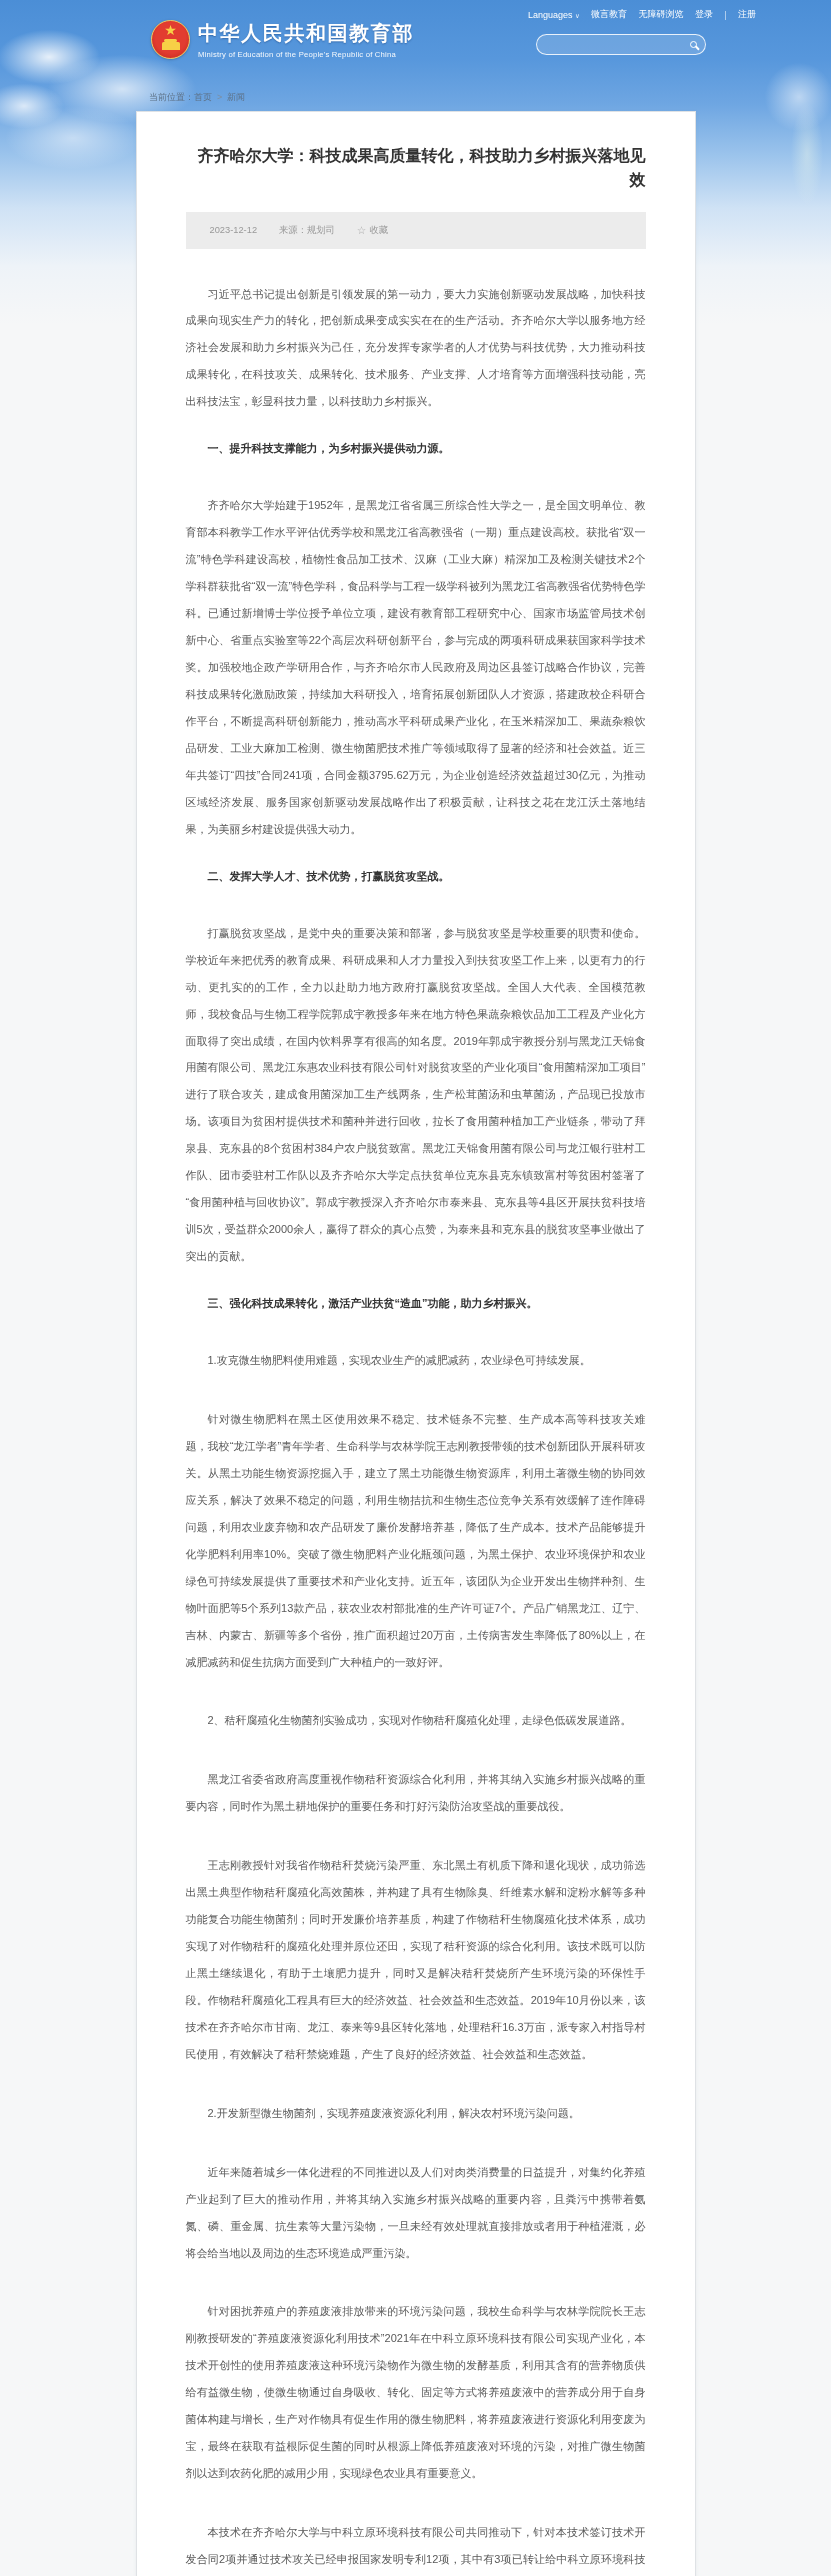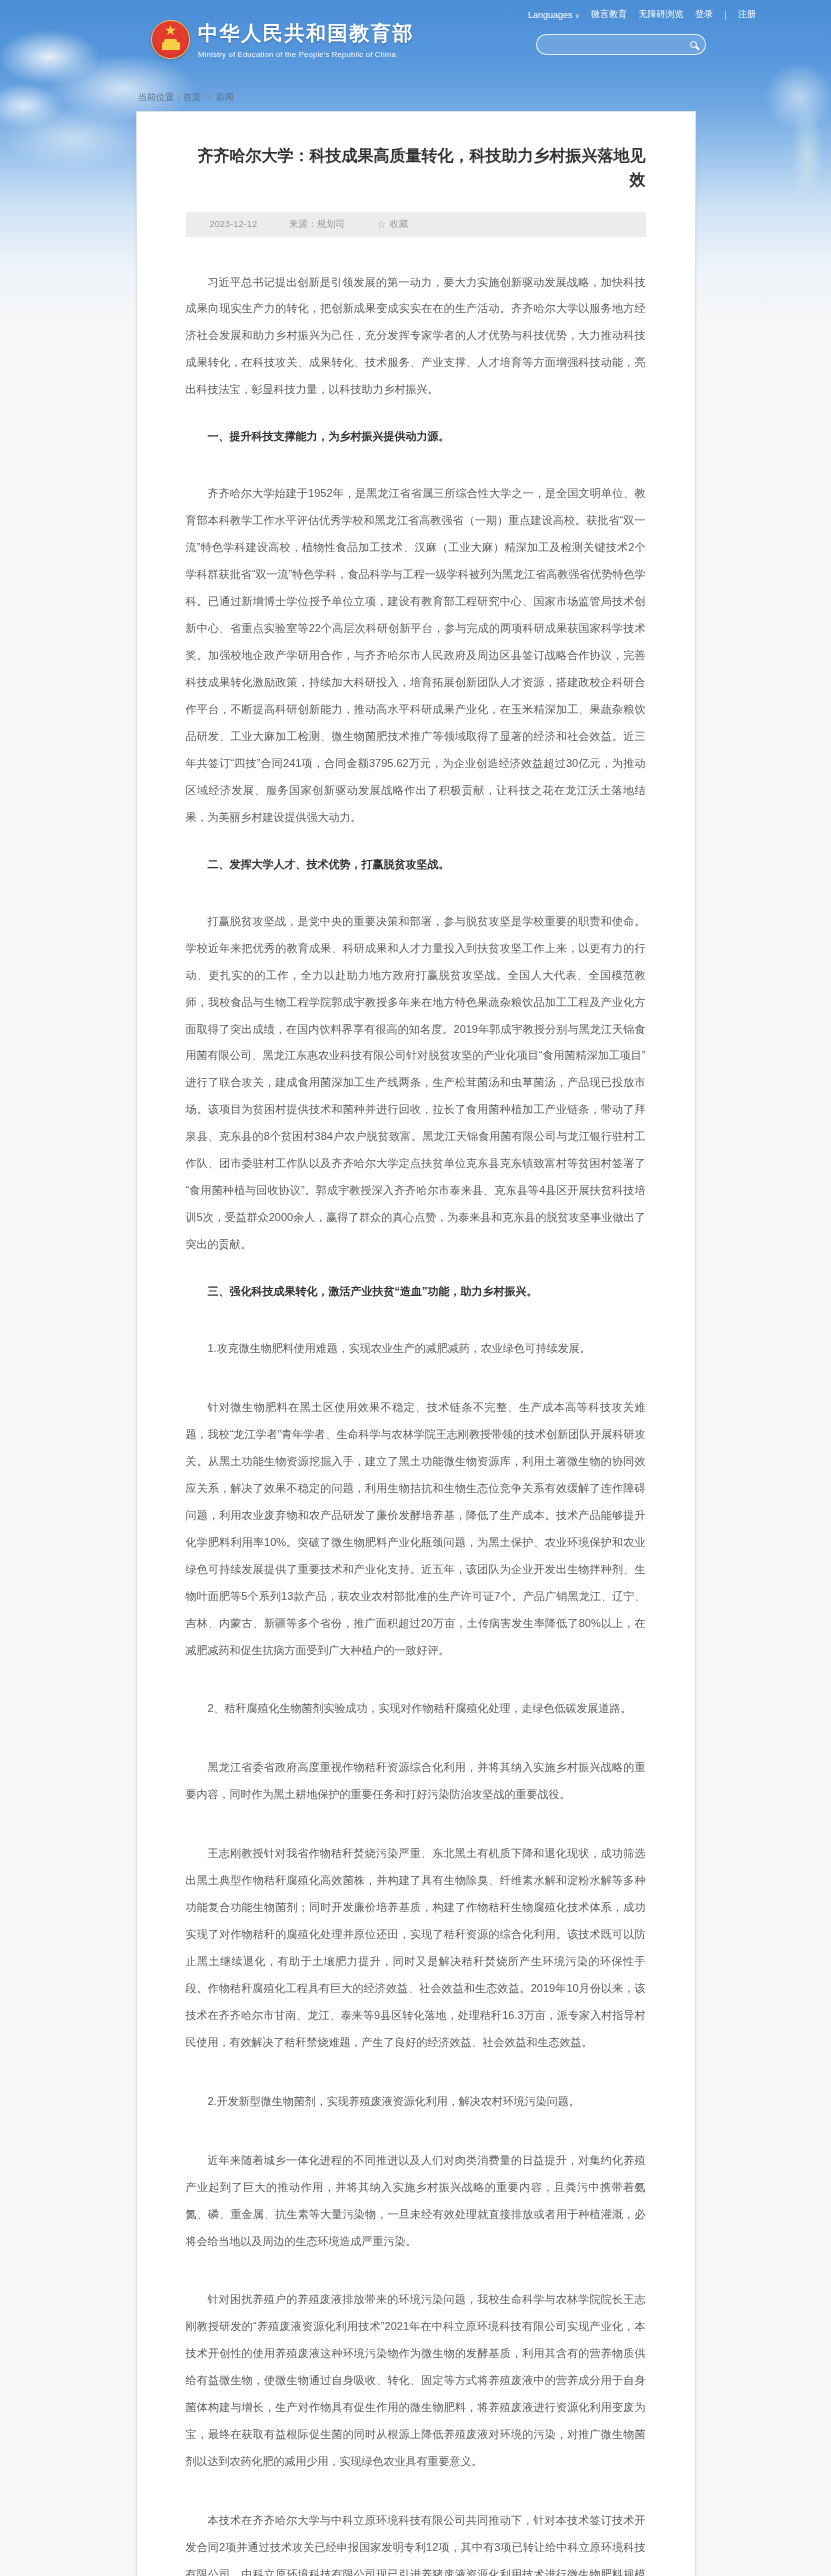--- a/index.html
+++ b/index.html
@@ -57,37 +57,37 @@
     background:rgba(255,255,255,.15); display:flex; align-items:center; justify-content:flex-end;
   }
   .searchbox input {
     flex:1; height:100%; background:transparent; border:none; outline:none;
     padding:0 6.5px 0 11.4px; color:#fff; font-size:9.7px;
   }
   .mag { width:7.3px; height:7.3px; border:1.6px solid #fff; border-radius:50%; position:relative; margin-right:8px; flex:0 0 auto; cursor:pointer; }
   .mag::after { content:""; position:absolute; width:4.9px; height:1.6px; background:#fff;
     transform:rotate(45deg); right:-4px; bottom:-1.6px; border-radius:0.8px; }
 
-  .breadcrumb { position:absolute; top:91px; left:138px; font-size:9px; color:#5d7288; }
+  .breadcrumb { position:absolute; top:91px; left:149px; font-size:9px; color:#5d7288; }
   .breadcrumb a { color:#5d7288; text-decoration:none; cursor:pointer; }
   .bc-sep { margin:0 4.9px; color:#7d8ea0; }
 
   
   .card {
     position:relative; margin:111px auto 21px; width:560px;
     background:#fff; border:0.8px solid #dfe2e5; box-shadow:0 0.8px 4px rgba(90,110,130,.08);
     padding:0 49px 23px;
   }
   .article-title {
     padding-top:32px; text-align:right; font-size:16px; font-weight:bold; color:#333;
     line-height:1.5;
   }
   .meta-bar {
-    margin-top:19.5px; background:#ececec; height:25px; display:flex; align-items:center;
-    font-size:9.3px; color:#999; padding:0 24px; gap:32px;
+    margin-top:19.5px; background:#ececec; height:37px; display:flex; align-items:center;
+    font-size:9.3px; color:#999; padding:0 24px; gap:22px;
   }
   .meta-bar .fav { display:flex; align-items:center; gap:3.2px; cursor:pointer; }
   .star-o { font-size:10.6px; color:#aaa; }
 
   .article-body { margin-top:8px; }
   .para {
     font-size:11px; color:#595959; line-height:2.45; text-align:justify;
     text-indent:2em; margin-top:32px;
   }
   .sec-h {

